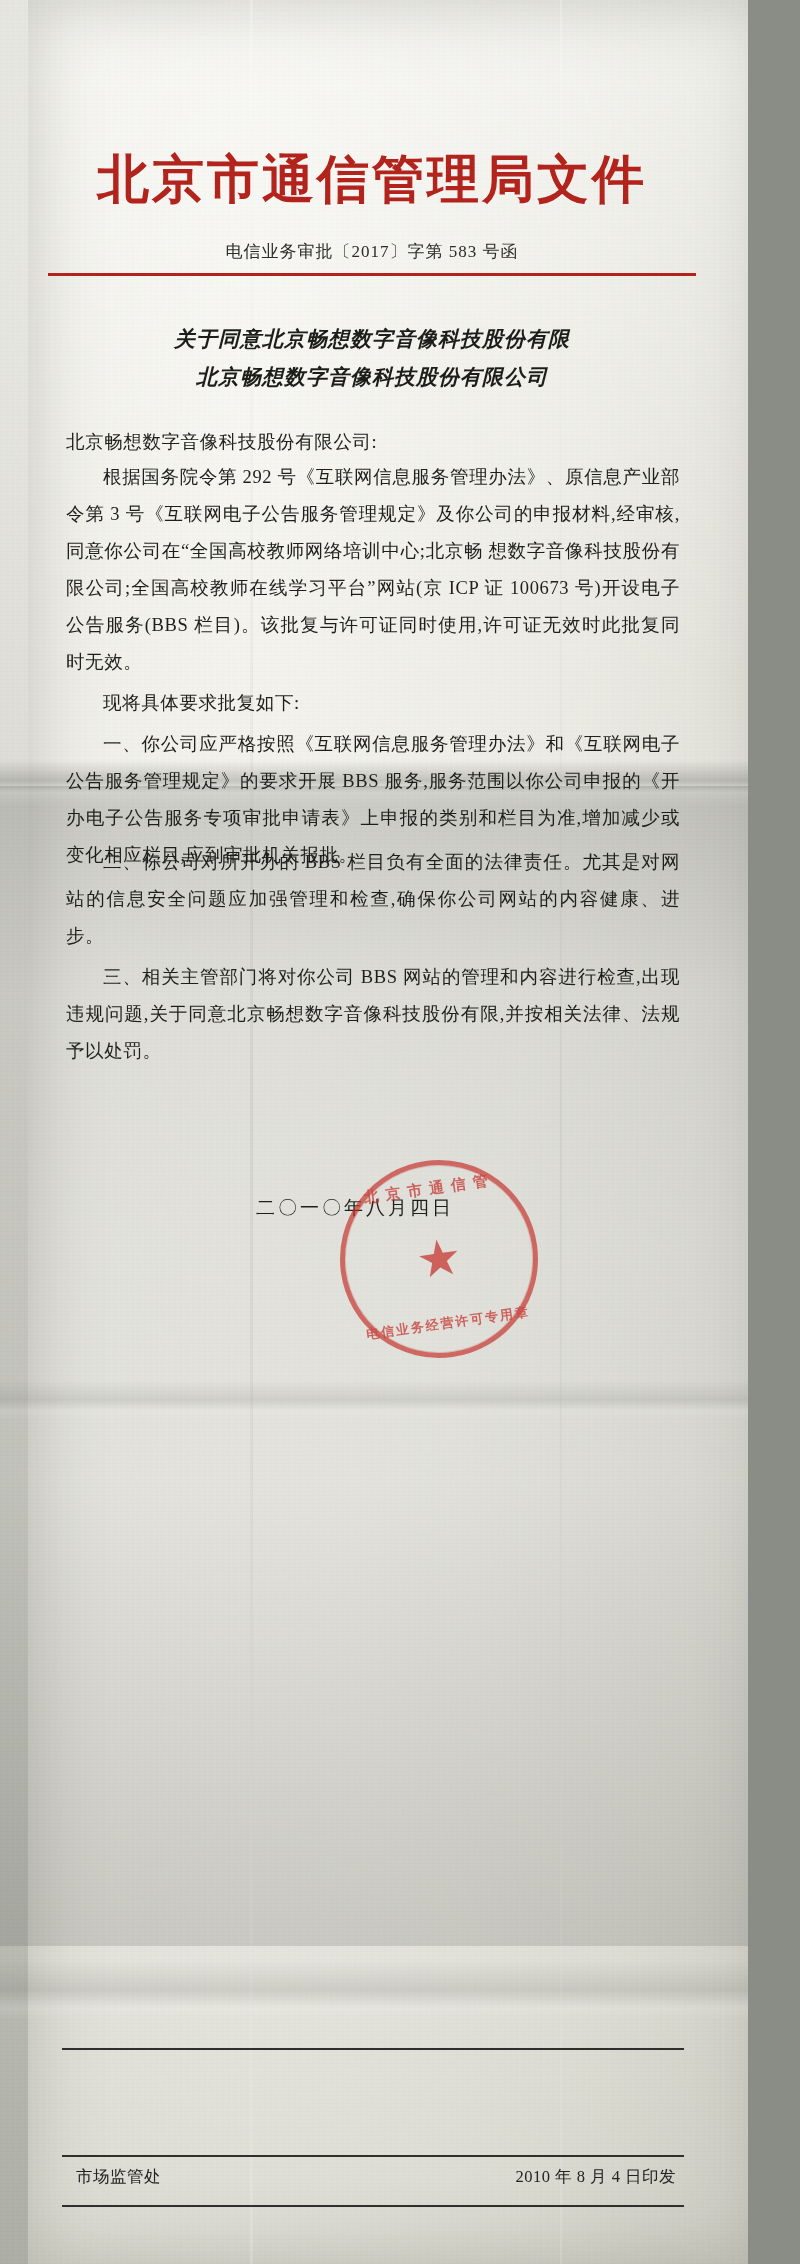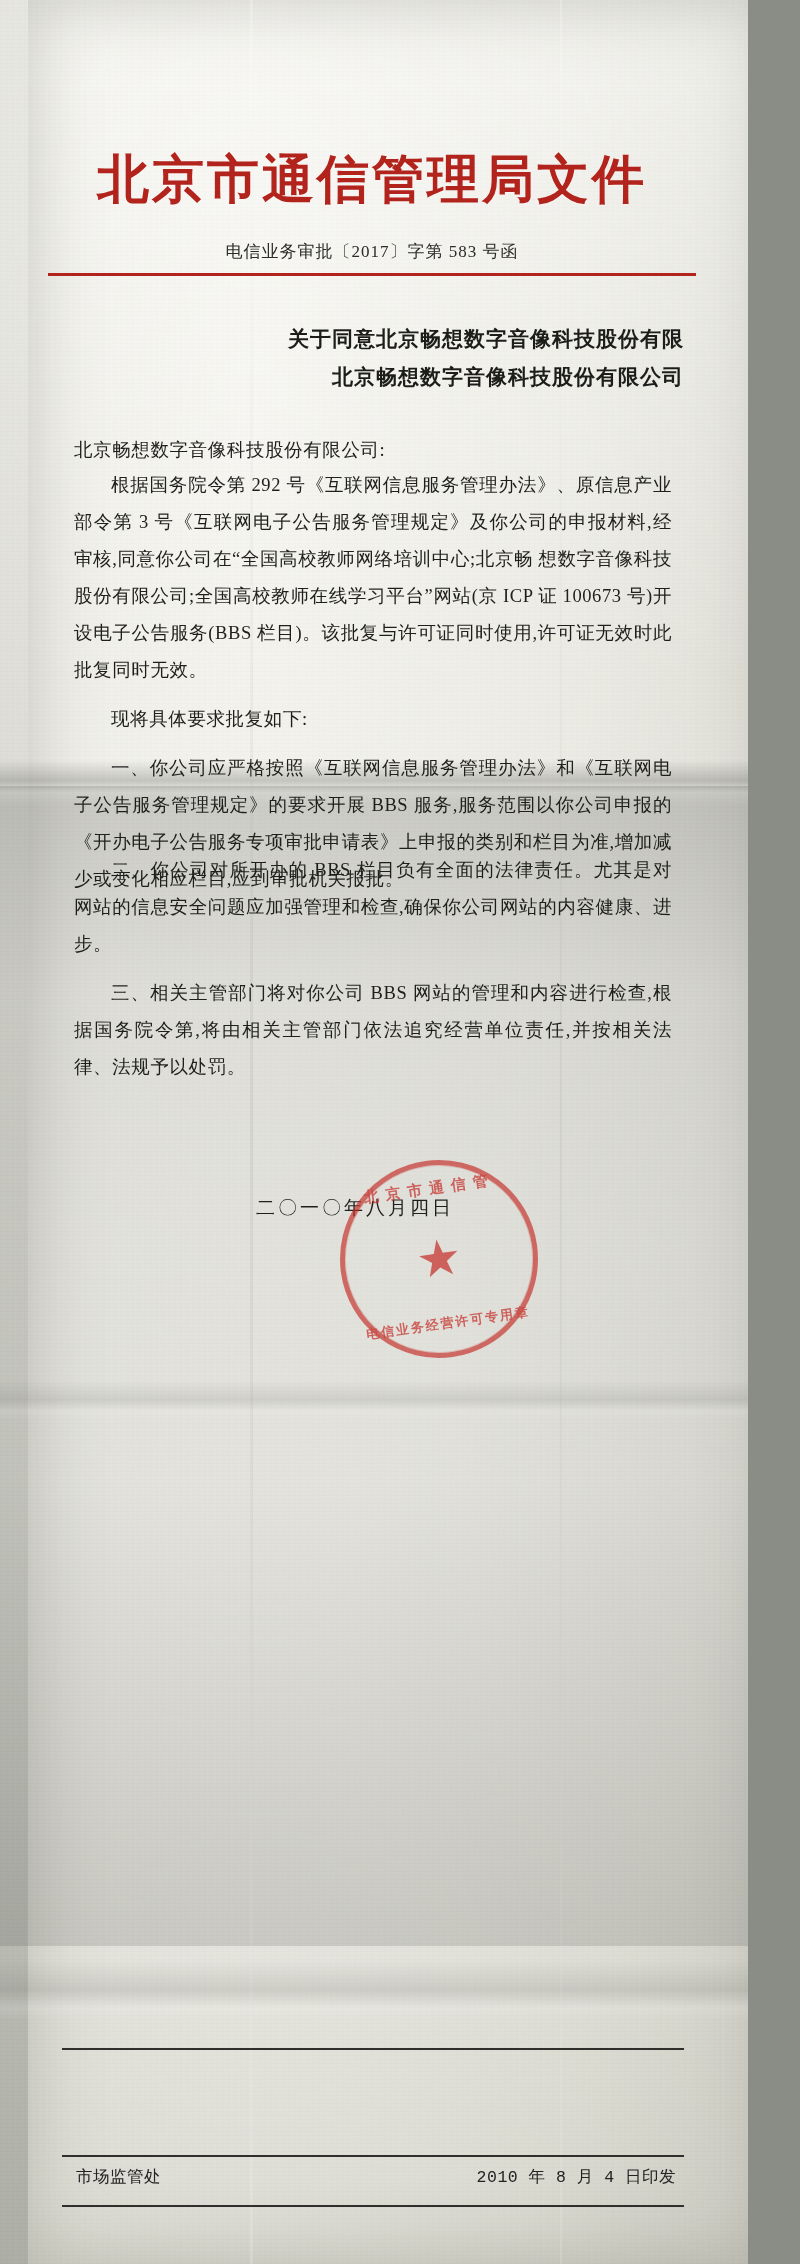--- a/index.html
+++ b/index.html
@@ -92,39 +92,40 @@
     height: 3px;
     background: #b3241d;
   }
 
   
   .subject {
     position: absolute;
     top: 320px;
     left: 60px;
     width: 624px;
-    text-align: right;
+    text-align: center;
     font-weight: bold;
     font-size: 21px;
     line-height: 38px;
     color: #1d1d1b;
     letter-spacing: 1px;
+    font-style: italic;
   }
 
   .body-text {
     position: absolute;
     left: 62px;
     width: 622px;
     font-size: 18.5px;
     line-height: 37px;
     color: #1f1f1d;
     letter-spacing: 0.6px;
     text-align: justify;
   }
-  .body-text p { margin: 12px; }
+  .body-text p { margin: 4px; }
   .indent { text-indent: 2em; }
 
   #addressee { top: 420px; }
   #para-block-1 { top: 455px; }
   #para-block-2 { top: 840px; }
 
   
   .sign-date {
     position: absolute;
     top: 1195px;
@@ -207,21 +208,20 @@
   .footer-row {
     position: absolute;
     top: 2166px;
     left: 76px;
     width: 600px;
     display: flex;
     justify-content: space-between;
     font-size: 16.5px;
     color: #232321;
     letter-spacing: 0.5px;
-    font-family: Liberation Mono, monospace;
   }
 
   
   .grain {
     position: absolute;
     inset: 0;
     pointer-events: none;
     opacity: 0.10;
     background-image:
       repeating-linear-gradient(0deg, rgba(0,0,0,0.10) 0px, rgba(0,0,0,0) 2px, rgba(0,0,0,0) 4px),
@@ -256,21 +256,21 @@
   </div>
 
   <div class="body-text" id="para-block-1">
     <p class="indent">根据国务院令第 292 号《互联网信息服务管理办法》、原信息产业部令第 3 号《互联网电子公告服务管理规定》及你公司的申报材料,经审核,同意你公司在“全国高校教师网络培训中心;北京畅 想数字音像科技股份有限公司;全国高校教师在线学习平台”网站(京 ICP 证 100673 号)开设电子公告服务(BBS 栏目)。该批复与许可证同时使用,许可证无效时此批复同时无效。</p>
     <p class="indent">现将具体要求批复如下:</p>
     <p class="indent">一、你公司应严格按照《互联网信息服务管理办法》和《互联网电子公告服务管理规定》的要求开展 BBS 服务,服务范围以你公司申报的《开办电子公告服务专项审批申请表》上申报的类别和栏目为准,增加减少或变化相应栏目,应到审批机关报批。</p>
   </div>
 
   <div class="body-text" id="para-block-2">
     <p class="indent">二、你公司对所开办的 BBS 栏目负有全面的法律责任。尤其是对网站的信息安全问题应加强管理和检查,确保你公司网站的内容健康、进步。</p>
-    <p class="indent">三、相关主管部门将对你公司 BBS 网站的管理和内容进行检查,根据国务院令第,将由相关主管部门依法追究经营单位责任,并按相关法律、法规予以处罚。</p>
+    <p class="indent">三、相关主管部门将对你公司 BBS 网站的管理和内容进行检查,出现违规问题,关于同意北京畅想数字音像科技股份有限,并按相关法律、法规予以处罚。</p>
   </div>
 
   <div class="sign-date">二〇一〇年八月四日</div>
 
   <div class="seal">
     <div class="seal-top-text">北京市通信管</div>
     <div class="seal-star">★</div>
     <div class="seal-bottom-text">电信业务经营许可专用章</div>
   </div>
 

